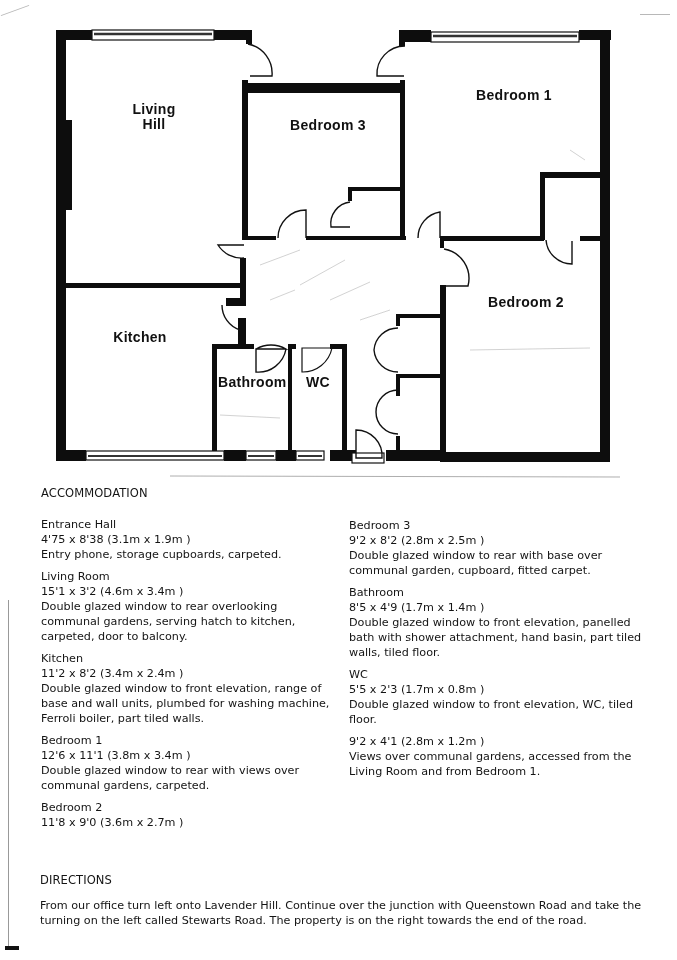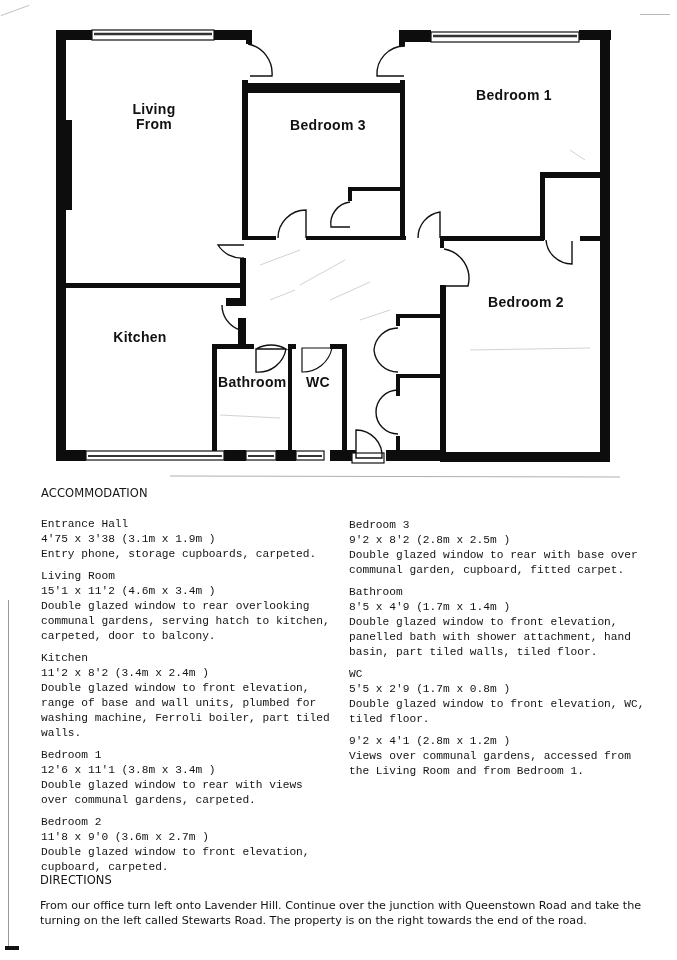--- a/index.html
+++ b/index.html
@@ -9,21 +9,21 @@
   }
   .plan { position: absolute; left: 0; top: 0; width: 677px; height: 480px; }
   .plan svg { display: block; }
   .room-label {
     position: absolute; font-family: "Liberation Sans", sans-serif; font-weight: bold;
     font-size: 14px; color: #111; line-height: 15px; text-align: center; letter-spacing: 0.3px;
   }
   .doc-text { font-family: "DejaVu Sans", sans-serif; font-size: 11.2px; line-height: 15px; color: #141414; }
   .heading { position: absolute; font-size: 11.5px; letter-spacing: 0.1px; }
   .col { position: absolute; width: 300px; }
-  .entry { margin-bottom: 7px; font-family: Liberation Mono, monospace; }
+  .entry { margin-bottom: 7px; }
   .entry .name { display: block; }
   .entry .dims { display: block; }
   .entry .desc { display: block; }
   .directions-text { position: absolute; left: 40px; top: 898px; width: 610px; }
   .margin-line { position: absolute; left: 8px; width: 1px; background: #999; }
   .margin-mark { position: absolute; left: 5px; top: 946px; width: 14px; height: 4px; background: #111; }
   .scan-line { position: absolute; height: 1px; background: #888; opacity: 0.6; }
 </style>
 </head>
 <body>
@@ -147,73 +147,72 @@
       <line x1="360" y1="320" x2="390" y2="310"></line>
       <line x1="470" y1="350" x2="590" y2="348"></line>
       <line x1="220" y1="415" x2="280" y2="418"></line>
       <line x1="570" y1="150" x2="585" y2="160"></line>
     </g>
 
     <line x1="170" y1="476" x2="620" y2="477" stroke="#999" stroke-width="0.8"></line>
   </svg>
 
   <div class="room-label" style="left:120px; top:102px; width:68px; white-space:pre-line;">Living
-From</div>
+Hill</div>
   <div class="room-label" style="left:278px; top:118px; width:100px;">Bedroom 3</div>
   <div class="room-label" style="left:464px; top:88px; width:100px;">Bedroom 1</div>
   <div class="room-label" style="left:476px; top:295px; width:100px;">Bedroom 2</div>
   <div class="room-label" style="left:100px; top:330px; width:80px;">Kitchen</div>
   <div class="room-label" style="left:218px; top:375px; width:74px; text-align:left;">Bathroom</div>
   <div class="room-label" style="left:303px; top:375px; width:30px;">WC</div>
 </div>
 
 <div class="doc-text heading" style="left:41px; top:486px;">ACCOMMODATION</div>
 
 <div class="doc-text col" style="left:41px; top:517px; width:292px;">
   <div class="entry">
     <span class="name">Entrance Hall</span>
-    <span class="dims">4'75 x 3'38 (3.1m x 1.9m )</span>
+    <span class="dims">4'75 x 8'38 (3.1m x 1.9m )</span>
     <span class="desc">Entry phone, storage cupboards, carpeted.</span>
   </div>
   <div class="entry">
     <span class="name">Living Room</span>
-    <span class="dims">15'1 x 11'2   (4.6m x 3.4m )</span>
+    <span class="dims">15'1 x 3'2   (4.6m x 3.4m )</span>
     <span class="desc">Double glazed window to rear overlooking communal gardens, serving hatch to kitchen, carpeted, door to balcony.</span>
   </div>
   <div class="entry">
     <span class="name">Kitchen</span>
     <span class="dims">11'2 x 8'2   (3.4m x 2.4m )</span>
     <span class="desc">Double glazed window to front elevation, range of base and wall units, plumbed for washing machine, Ferroli boiler, part tiled walls.</span>
   </div>
   <div class="entry">
     <span class="name">Bedroom 1</span>
     <span class="dims">12'6 x 11'1  (3.8m x 3.4m  )</span>
     <span class="desc">Double glazed window to rear with views over communal gardens, carpeted.</span>
   </div>
   <div class="entry">
     <span class="name">Bedroom 2</span>
     <span class="dims">11'8 x 9'0 (3.6m x 2.7m )</span>
-    <span class="desc">Double glazed window to front elevation, cupboard, carpeted.</span>
   </div>
 </div>
 
 <div class="doc-text col" style="left:349px; top:518px; width:300px;">
   <div class="entry">
     <span class="name">Bedroom 3</span>
     <span class="dims">9'2 x 8'2   (2.8m x 2.5m )</span>
     <span class="desc">Double glazed window to rear with base over communal garden, cupboard, fitted carpet.</span>
   </div>
   <div class="entry">
     <span class="name">Bathroom</span>
     <span class="dims">8'5 x 4'9 (1.7m x 1.4m )</span>
     <span class="desc">Double glazed window to front elevation, panelled bath with shower attachment, hand basin, part tiled walls, tiled floor.</span>
   </div>
   <div class="entry">
     <span class="name">WC</span>
-    <span class="dims">5'5 x 2'9   (1.7m x 0.8m   )</span>
+    <span class="dims">5'5 x 2'3   (1.7m x 0.8m   )</span>
     <span class="desc">Double glazed window to front elevation, WC, tiled floor.</span>
   </div>
   <div class="entry">
     <span class="dims">9'2 x 4'1   (2.8m x 1.2m )</span>
     <span class="desc">Views over communal gardens, accessed from the Living Room and from Bedroom 1.</span>
   </div>
 </div>
 
 <div class="doc-text heading" style="left:40px; top:873px;">DIRECTIONS</div>
 <div class="doc-text directions-text">From our office turn left onto Lavender Hill. Continue over the junction with Queenstown Road and take the turning on the left called Stewarts Road. The property is on the right towards the end of the road.</div>

